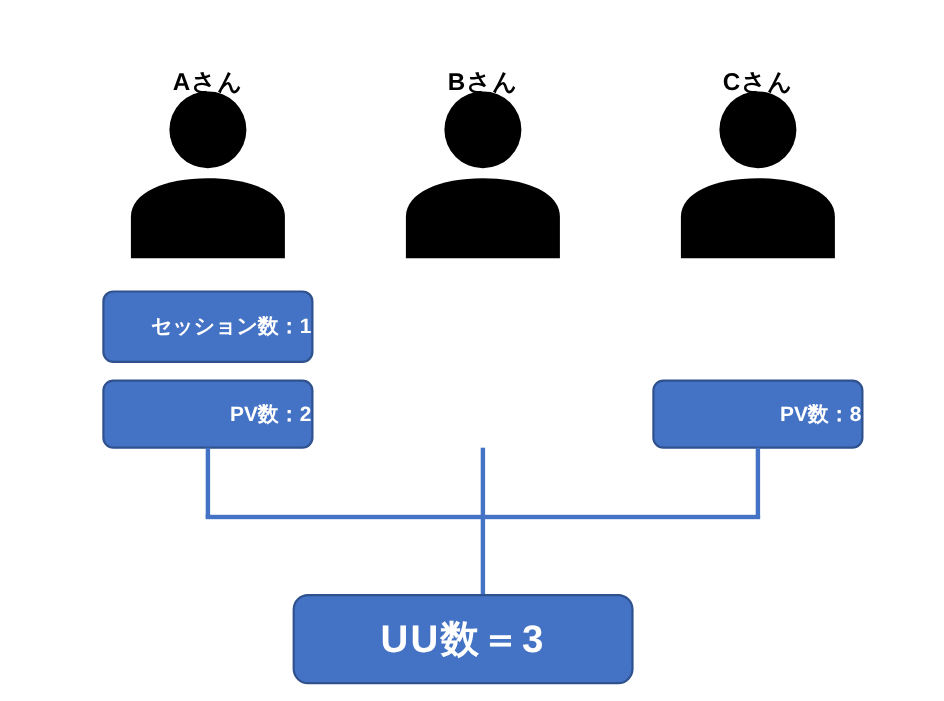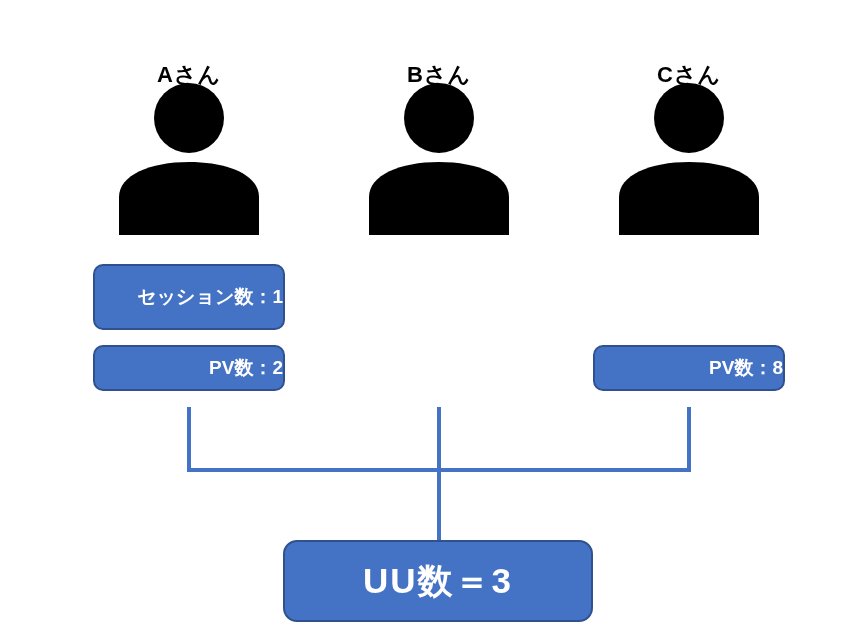--- a/index.html
+++ b/index.html
@@ -29,28 +29,28 @@
     background:var(--box-fill,#4472C4);
     border:2px solid var(--box-border,#2F528F);
     border-radius:10px;
     box-sizing:border-box;
     display:flex;align-items:center;justify-content:flex-end;
     color:var(--text-on-box,#ffffff);
     font-weight:bold;font-size:19px;
     white-space:nowrap;
   }
   .session-box{top:264px;height:66px;}
-  .pv-box{top:345px;height:46px;}
+  .pv-box{top:345px;height:63px;}
   .line{position:absolute;background:var(--connector,#4472C4);}
   .v-a{left:187px;top:407px;width:4px;height:64px;}
   .v-b{left:437px;top:407px;width:4px;height:135px;}
   .v-c{left:687px;top:407px;width:4px;height:64px;}
   .h-join{left:187px;top:468px;width:504px;height:4px;}
   .uu-box{
-    position:absolute;left:283px;top:540px;width:310px;height:82px;
+    position:absolute;left:266px;top:540px;width:310px;height:82px;
     background:var(--box-fill,#4472C4);
     border:2px solid var(--box-border,#2F528F);
     border-radius:14px;
     box-sizing:border-box;
     display:flex;align-items:center;justify-content:center;
     color:var(--text-on-box,#ffffff);
     font-weight:bold;font-size:35px;letter-spacing:2px;
   }
 </style>
 </head>

